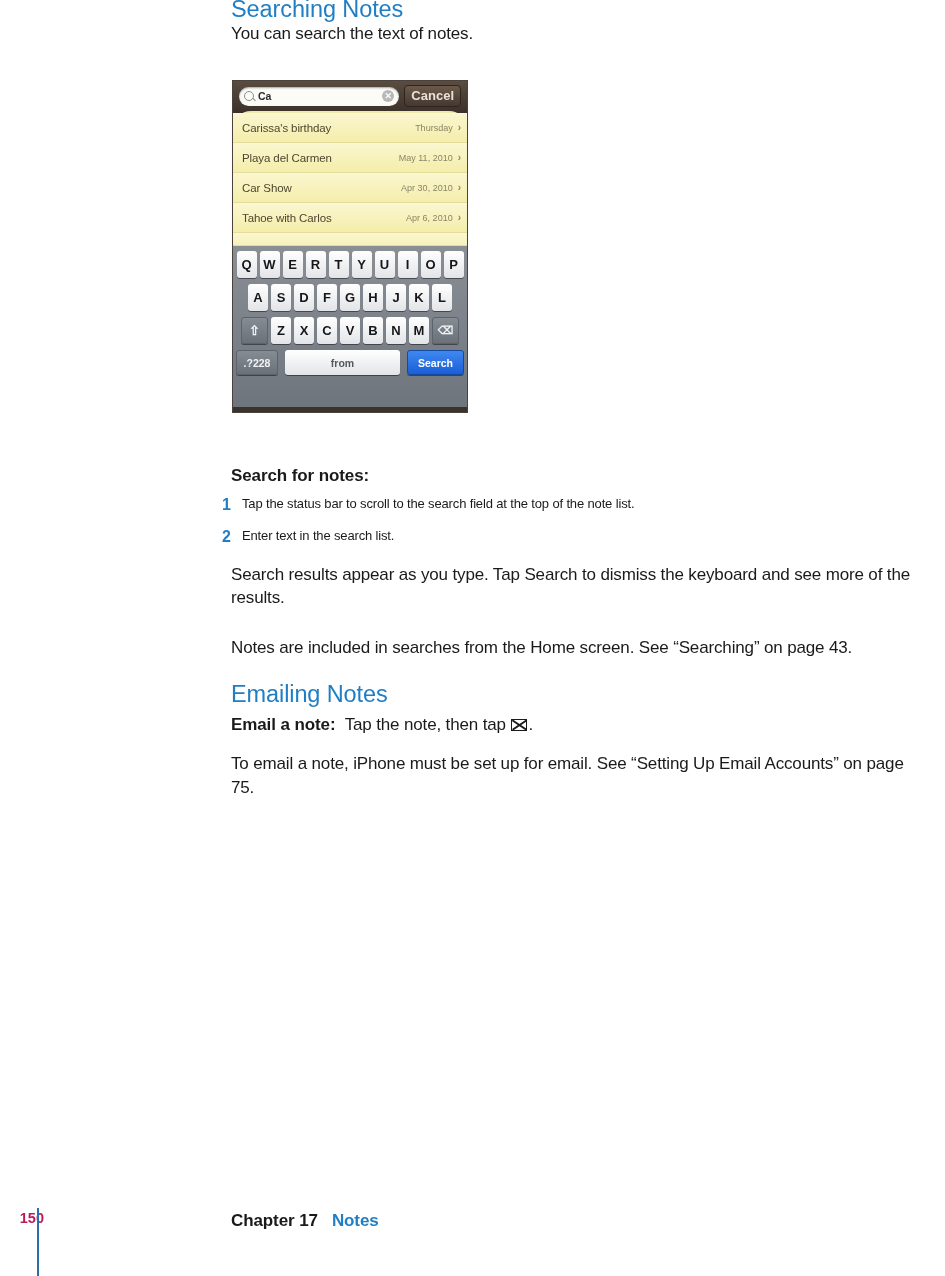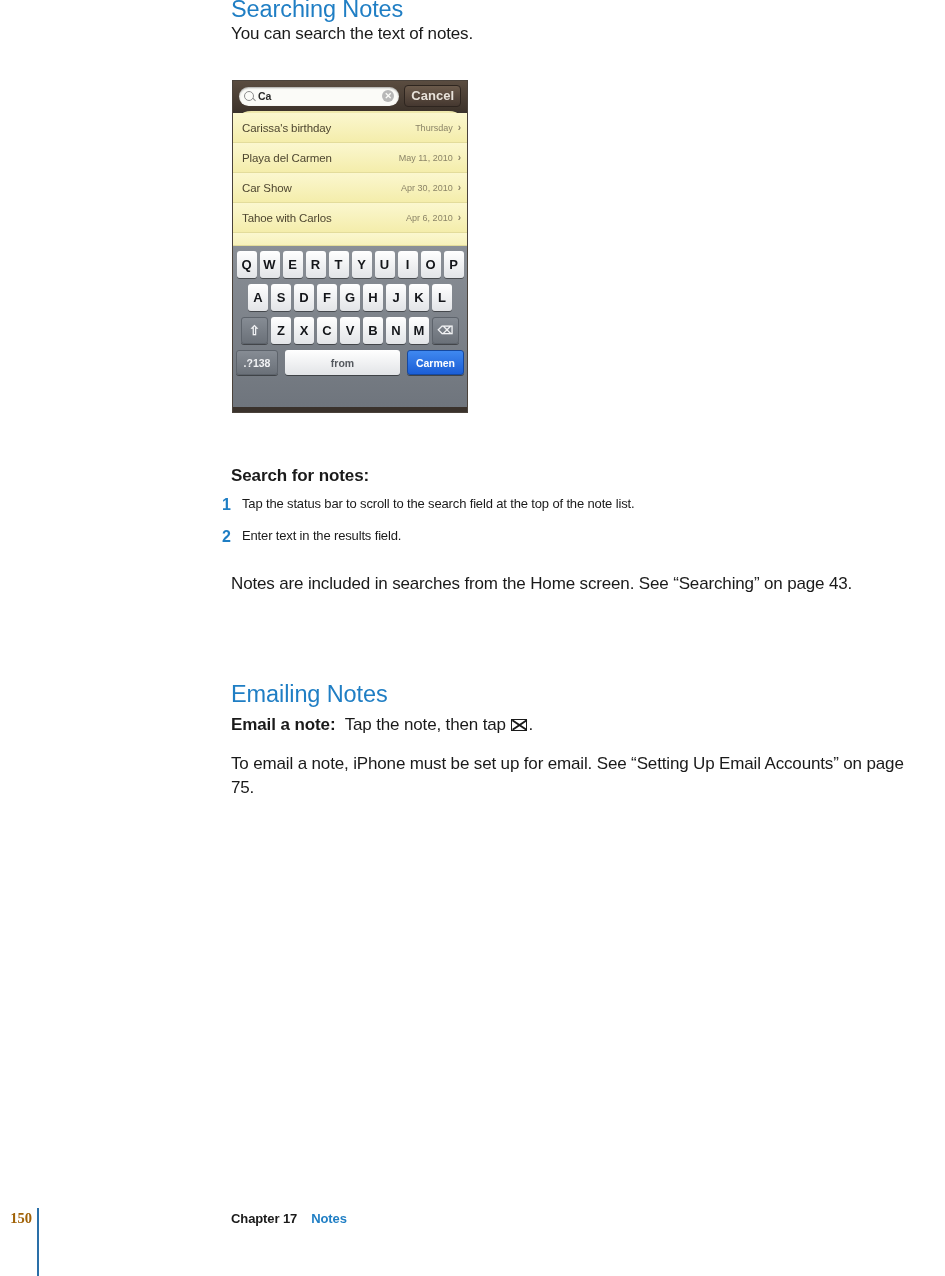--- a/index.html
+++ b/index.html
@@ -269,42 +269,41 @@
     width: 17px; height: 1.5px;
     left: -1.3px; top: 4px;
     transform-origin: center;
   }
   .env-icon::before { transform: rotate(34deg); }
   .env-icon::after  { transform: rotate(-34deg); }
 
   
   .footer-pagenum {
     position: absolute;
-    left: 6px;
+    left: 18px;
     top: 1210px;
     width: 26px;
     text-align: right;
     font-size: 14.5px;
     font-weight: bold;
-    color: #a16207;
-    font-family: Liberation Serif, serif;
+    color: #be185d;
   }
   .footer-rule {
     position: absolute;
     left: 37px;
     top: 1208px;
     width: 1.6px;
     height: 68px;
     background: #2a6fa8;
   }
   .footer-chapter {
     position: absolute;
     left: 231px;
     top: 1211px;
-    font-size: 13px;
+    font-size: 17px;
     font-weight: bold;
     color: #1a1a1a;
     letter-spacing: -0.1px;
     text-align: center;
   }
   .footer-chapter .sec {
     color: #1f7ec4;
     margin-left: 14px;
     font-weight: bold;
   }
@@ -383,42 +382,45 @@
         <div class="key">Z</div>
         <div class="key">X</div>
         <div class="key">C</div>
         <div class="key">V</div>
         <div class="key">B</div>
         <div class="key">N</div>
         <div class="key">M</div>
         <div class="key dark delete">⌫</div>
       </div>
       <div class="kb-row bottom">
-        <div class="key dark num">.?138</div>
+        <div class="key dark num">.?228</div>
         <div class="key space">from</div>
-        <div class="key searchkey">Carmen</div>
+        <div class="key searchkey">Search</div>
       </div>
     </div>
   </div>
 
   <div class="steps">
     <div style="padding-left:23px; margin-bottom:9px;">
       <span class="lead-in">Search for notes:</span>
     </div>
 
     <div class="step">
       <div class="step-num">1</div>
       <div class="step-text">Tap the status bar to scroll to the search field at the top of the note list.</div>
     </div>
 
     <div class="step">
       <div class="step-num">2</div>
-      <div class="step-text">Enter text in the results field.</div>
-    </div>
-
+      <div class="step-text">Enter text in the search list.</div>
+    </div>
+
+    <div style="padding-left:23px; margin-top:17px;">
+      <p class="body-text">Search results appear as you type. Tap Search to dismiss the keyboard and see more of the results.</p>
+    </div>
 
     <div style="padding-left:23px; margin-top:26px;">
       <p class="body-text">Notes are included in searches from the Home screen. See “Searching” on page 43.</p>
     </div>
   </div>
 
   <div class="content" style="top:683px;">
     <h2 class="section-heading">Emailing Notes</h2>
 
     <p class="body-text" style="margin-top:6px;">

